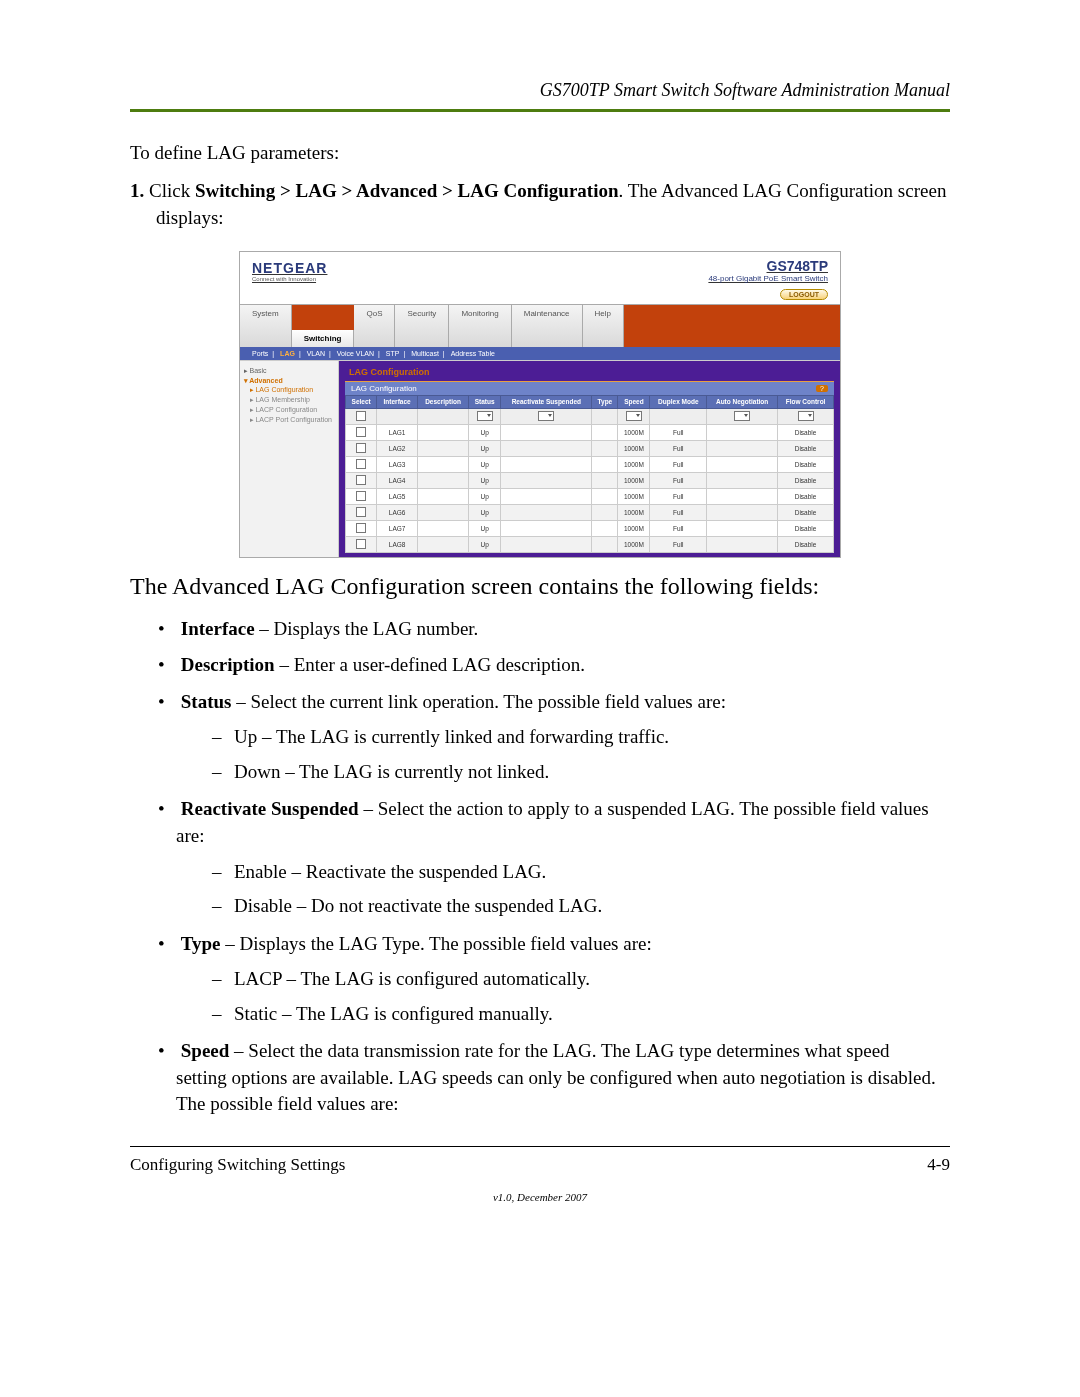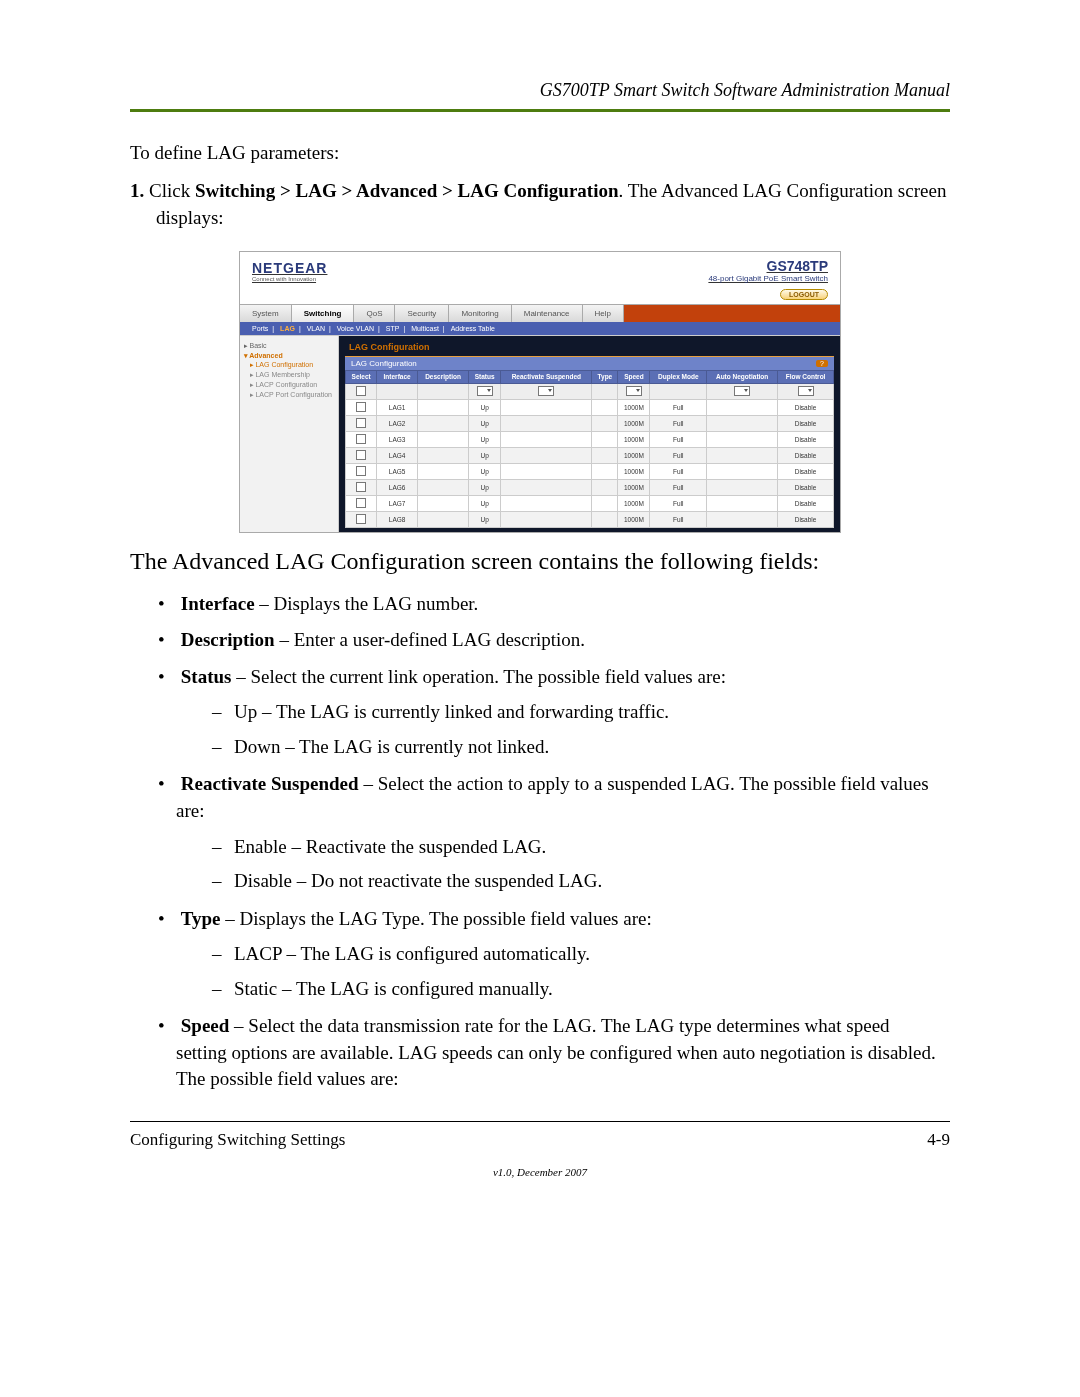--- a/index.html
+++ b/index.html
@@ -98,34 +98,35 @@
   .ss-tab {
     padding:4px 12px;
     border-right:1px solid #aaa;
     background:linear-gradient(#f4f4f4,#d9d9d9);
     color:#555;
   }
   .ss-tab.active {
     background:linear-gradient(#fff,#e8e8e8);
     color:#000;
     font-weight:bold;
+    margin-top:25px;
   }
   .ss-subtabs {
     background:#4a5fb0;
     color:#fff;
     padding:3px 8px;
     font-size:7px;
   }
   .ss-subtabs span { margin:0 4px; }
   .ss-subtabs span.orange { color:#ffb040; font-weight:bold; }
   .ss-body {
     display:flex;
     border-top:1px solid #ccc;
     min-height:160px;
-    background:#0f172a;
+    background:#4c1d95;
   }
   .ss-side {
     width:90px;
     background:#f2f2f2;
     border-right:1px solid #ccc;
     font-size:7px;
     color:#555;
     padding:4px 4px;
   }
   .ss-side .grp { color:#666; margin-top:2px; }

